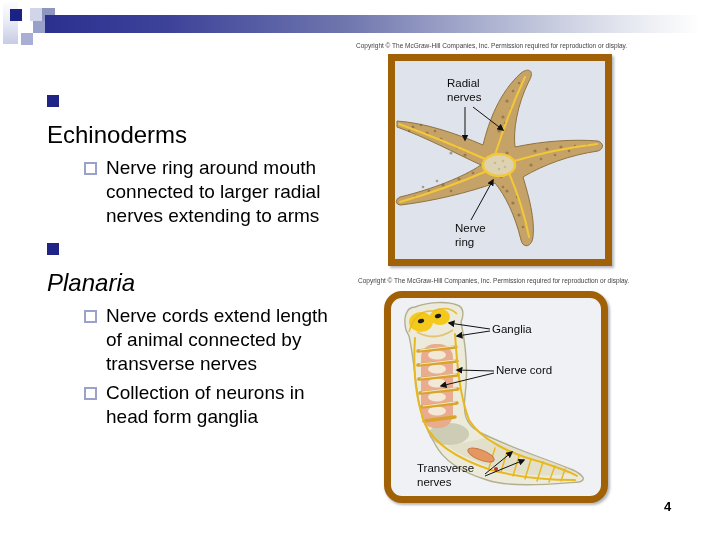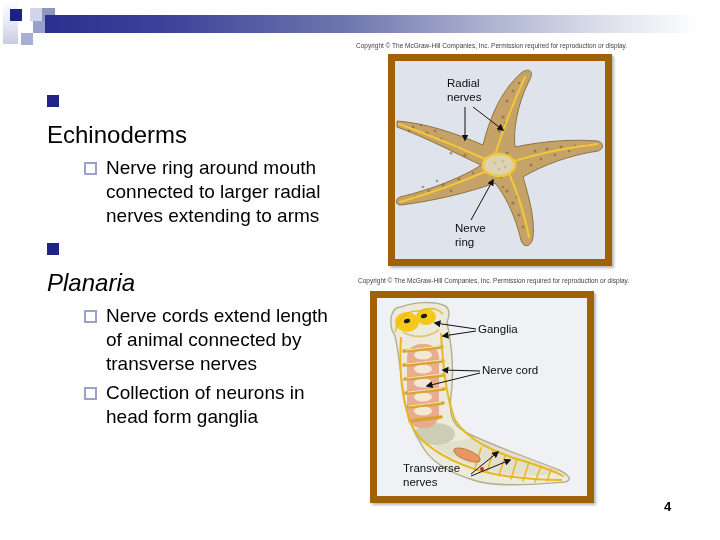--- a/index.html
+++ b/index.html
@@ -36,21 +36,21 @@
   
   .copyright { position:absolute; font-size:6.5px; color:#3f3f3f; width:300px;
     letter-spacing:0; }
   #cr1 { left:356px; top:42px; }
   #cr2 { left:358px; top:277px; }
 
   
   .figure { position:absolute; border:7px solid #a16207;
     box-shadow:1.5px 2px 2.5px rgba(90,95,105,.45); }
   #fig1 { left:388px; top:54px; width:210px; height:198px; background:#dfe3ec; }
-  #fig2 { left:370px; top:291px; width:210px; height:198px; background:#f0f1f5; }
+  #fig2 { left:384px; top:291px; width:210px; height:198px; background:#f0f1f5;border-radius:18px; }
   .figure svg { position:absolute; left:0; top:0; }
   .fig-label { position:absolute; font-size:11.5px; line-height:13.5px;
     color:#0d0d0d; white-space:pre-line; }
   #lbl-radial { left:52px; top:16px; }
   #lbl-ring   { left:60px; top:161px; }
   #lbl-ganglia { left:101px; top:25px; }
   #lbl-ncord   { left:105px; top:66px; }
   #lbl-trans   { left:26px;  top:164px; }
 
   .page-num { position:absolute; left:664px; top:499px;

